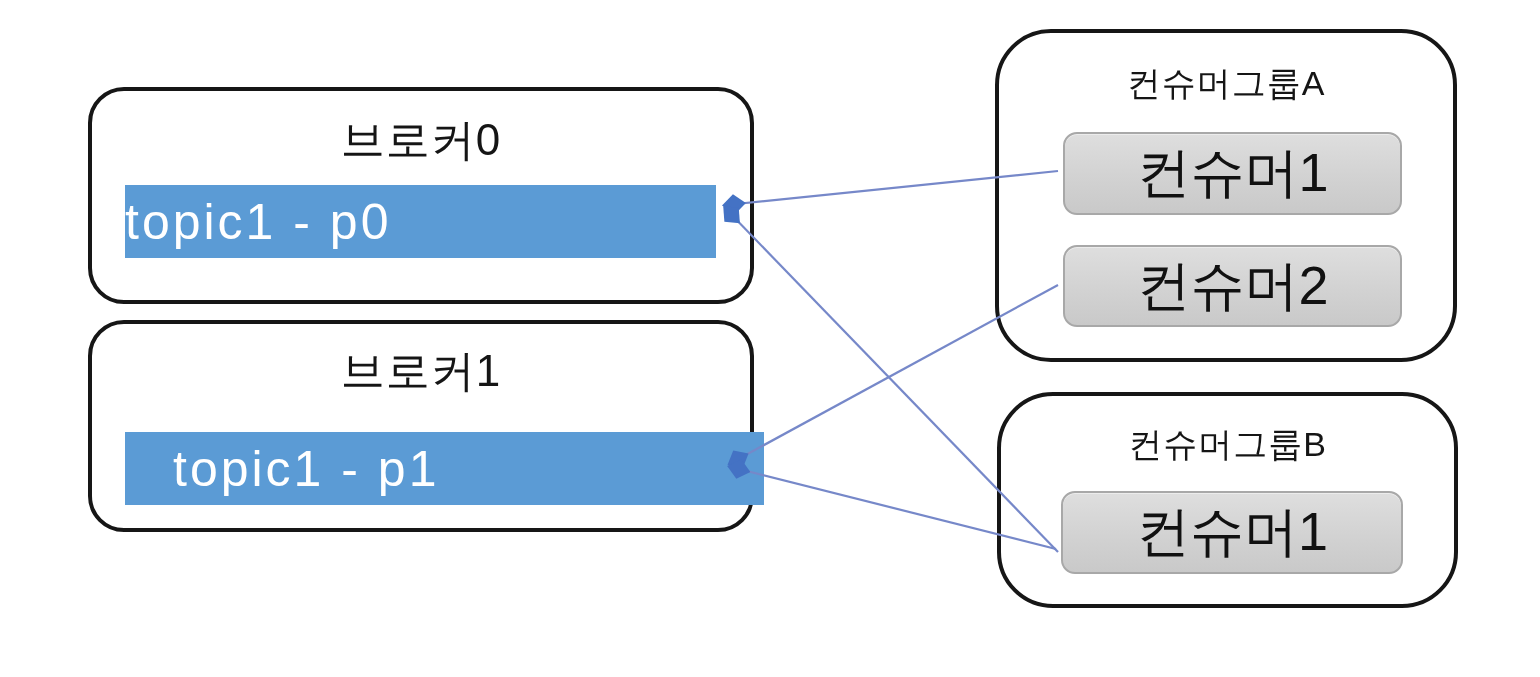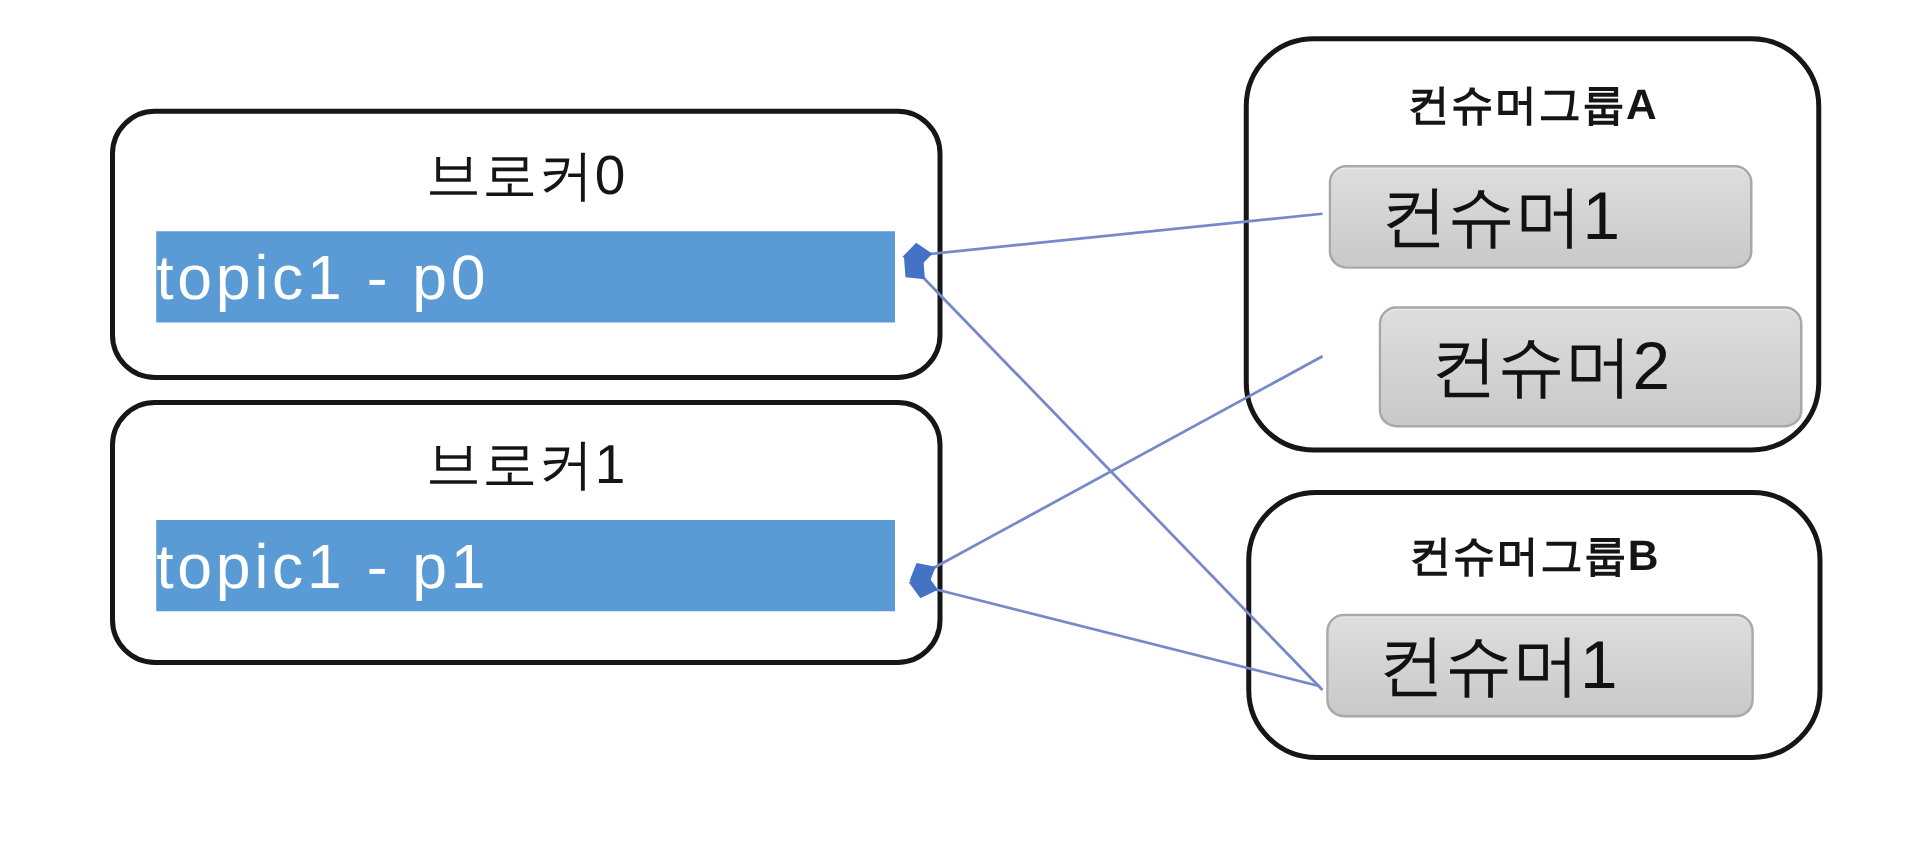--- a/index.html
+++ b/index.html
@@ -9,62 +9,61 @@
   }
   .outer-box{
     position:absolute;background:#ffffff;border:4px solid #161616;box-sizing:border-box;
   }
   .broker-box{border-radius:36px;}
   .group-box{border-radius:56px;}
   .box-title{
     position:absolute;left:0;right:0;text-align:center;font-size:44px;
     letter-spacing:1px;white-space:nowrap;
   }
-  .group-title{font-size:34px;font-weight:bold;}
+  .group-title{font-size:34px;}
   .partition-bar{
     position:absolute;background:#5b9bd5;display:flex;align-items:center;justify-content:flex-start;
   }
   .partition-label{
     color:#ffffff;font-size:50px;letter-spacing:3px;white-space:nowrap;
   }
   .consumer-box{
     position:absolute;border:2px solid #a8a8a8;border-radius:14px;box-sizing:border-box;
     background:linear-gradient(180deg,#dedede 0%,#d2d2d2 55%,#c9c9c9 100%);
-    display:flex;align-items:center;justify-content:flex-start;
+    display:flex;align-items:center;justify-content:center;
     box-shadow:inset 0 1px 0 #ececec;
-    padding-left:39px;
   }
   .consumer-label{font-size:54px;color:#111;white-space:nowrap;}
   .edge-layer{position:absolute;left:0;top:0;pointer-events:none;}
 </style>
 </head>
 <body>
 
 <div class="canvas">
 
   <div class="outer-box broker-box" style="left:88px;top:87px;width:666px;height:217px;">
     <div class="box-title" style="top:20px;">브로커0</div>
     <div class="partition-bar" style="left:33px;top:94px;width:591px;height:73px;">
       <span class="partition-label">topic1 - p0</span>
     </div>
   </div>
 
   <div class="outer-box broker-box" style="left:88px;top:320px;width:666px;height:212px;">
     <div class="box-title" style="top:18px;">브로커1</div>
-    <div class="partition-bar" style="left:33px;top:92px;width:591px;height:73px;">
+    <div class="partition-bar" style="left:33px;top:108px;width:591px;height:73px;padding-left:48px;">
       <span class="partition-label">topic1 - p1</span>
     </div>
   </div>
 
   <div class="outer-box group-box" style="left:995px;top:29px;width:462px;height:333px;">
     <div class="box-title group-title" style="top:28px;">컨슈머그룹A</div>
     <div class="consumer-box" style="left:64px;top:99px;width:339px;height:83px;">
       <span class="consumer-label">컨슈머1</span>
     </div>
-    <div class="consumer-box" style="left:64px;top:212px;width:339px;height:97px;margin-left:40px;">
+    <div class="consumer-box" style="left:64px;top:212px;width:339px;height:82px;">
       <span class="consumer-label">컨슈머2</span>
     </div>
   </div>
 
   <div class="outer-box group-box" style="left:997px;top:392px;width:461px;height:216px;">
     <div class="box-title group-title" style="top:26px;">컨슈머그룹B</div>
     <div class="consumer-box" style="left:60px;top:95px;width:342px;height:83px;">
       <span class="consumer-label">컨슈머1</span>
     </div>
   </div>

